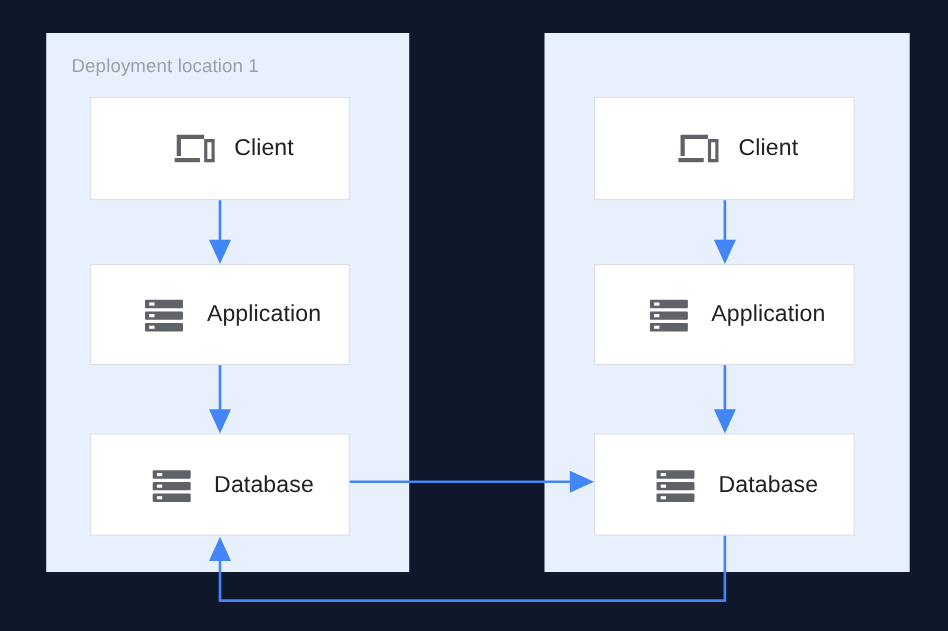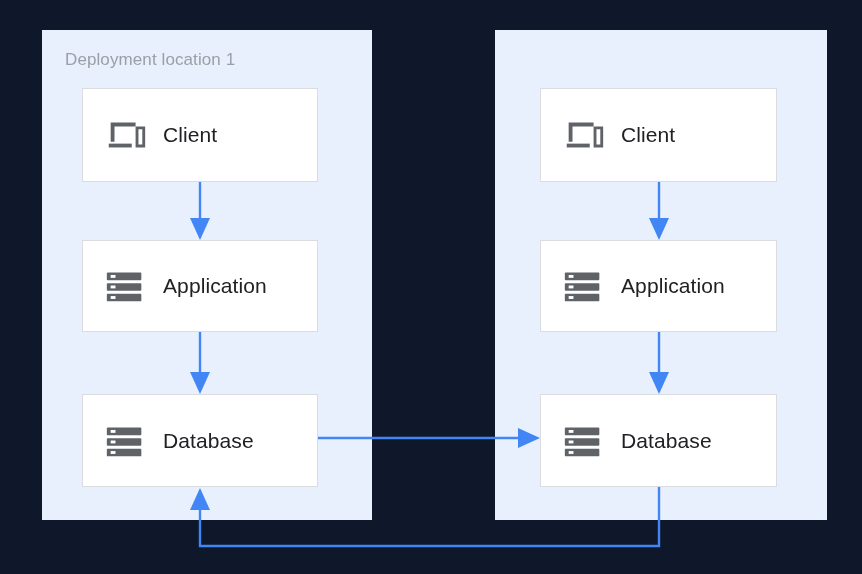--- a/index.html
+++ b/index.html
@@ -38,21 +38,21 @@
 
   
   .node {
     position: absolute;
     background: #FFFFFF;
     border: 1px solid #DADCE0;
     box-sizing: border-box;
     display: flex;
     flex-direction: row;
     align-items: center;
-    justify-content: flex-start;
+    justify-content: center;
   }
   .node-icon {
     width: 46px;
     height: 46px;
     margin-left: 20px;
     margin-right: 14px;
     flex: 0 0 auto;
     display: block;
   }
   .node-label {

